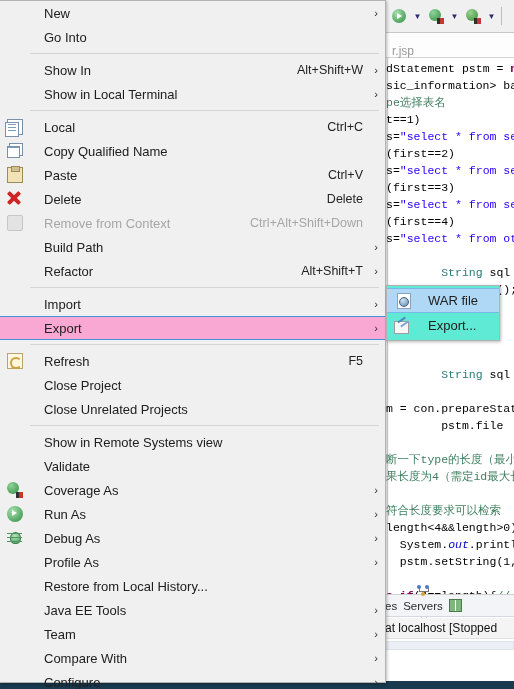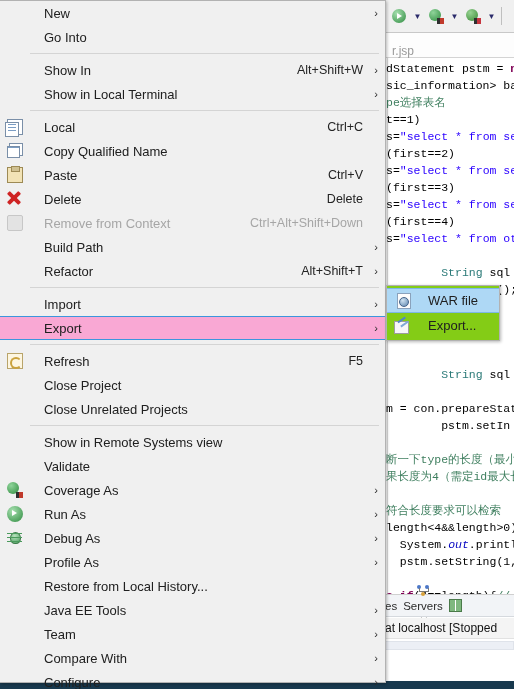--- a/index.html
+++ b/index.html
@@ -345,21 +345,21 @@
     content: ""; position: absolute; left: 0; top: 3px;
     width: 15px; height: 1px; background: #4a9a5c;
     box-shadow: 0 4px 0 #4a9a5c, 0 8px 0 #4a9a5c;
   }
 
   
   .submenu {
     position: absolute;
     left: 386px; top: 285px;
     width: 114px;
-    background: #84cc16;
+    background: #5eead4;
     border: 1px solid #b2b2b2;
     box-shadow: 1px 1px 3px rgba(0,0,0,0.28);
     z-index: 60;
     padding: 2px 0;
   }
   .submenu .mi { height: 25px; }
   .submenu .mi .lbl { margin-left: 33px; }
   .submenu .mi.selected {
     background: #aed8f5;
     border-top: 1px solid #7cb8e6;
@@ -447,21 +447,21 @@
 
 <span>        </span><span class="typ" style="color:#2b7a78">String </span><span>sql</span>
 <span> = DBUtil.</span><span style="font-style:italic">getCon</span><span>();</span>
 
 
 
 
 <span>        </span><span class="typ" style="color:#2b7a78">String </span><span>sql</span>
 
 <span>m = con.prepareStat</span>
-<span>        pstm.setIn</span>
+<span>        pstm.file</span>
 
 <span class="cmt">断一下type的长度（最小为1,</span>
 <span class="cmt">果长度为4（需定id最大长度为</span>
 
 <span class="cmt">符合长度要求可以检索</span>
 <span>length&lt;4&amp;&amp;length&gt;0)</span>
 <span>  System.</span><span class="fld">out</span><span>.println</span>
 <span>  pstm.setString(1,</span>
 
 <span class="kw">e if</span><span>(4==length){</span><span class="cmt">//</span></div>

